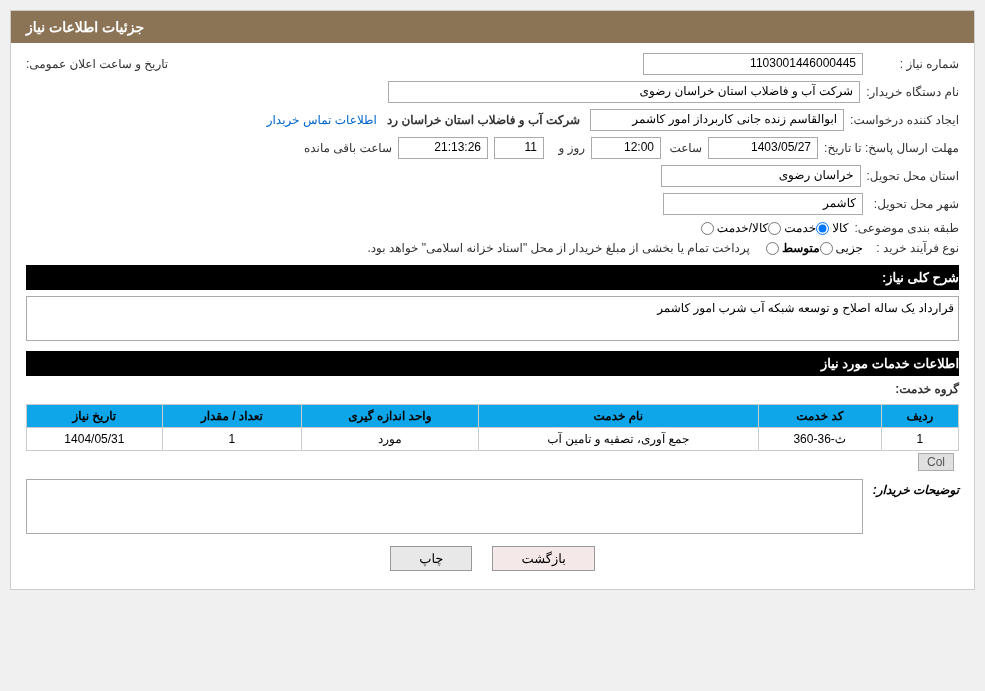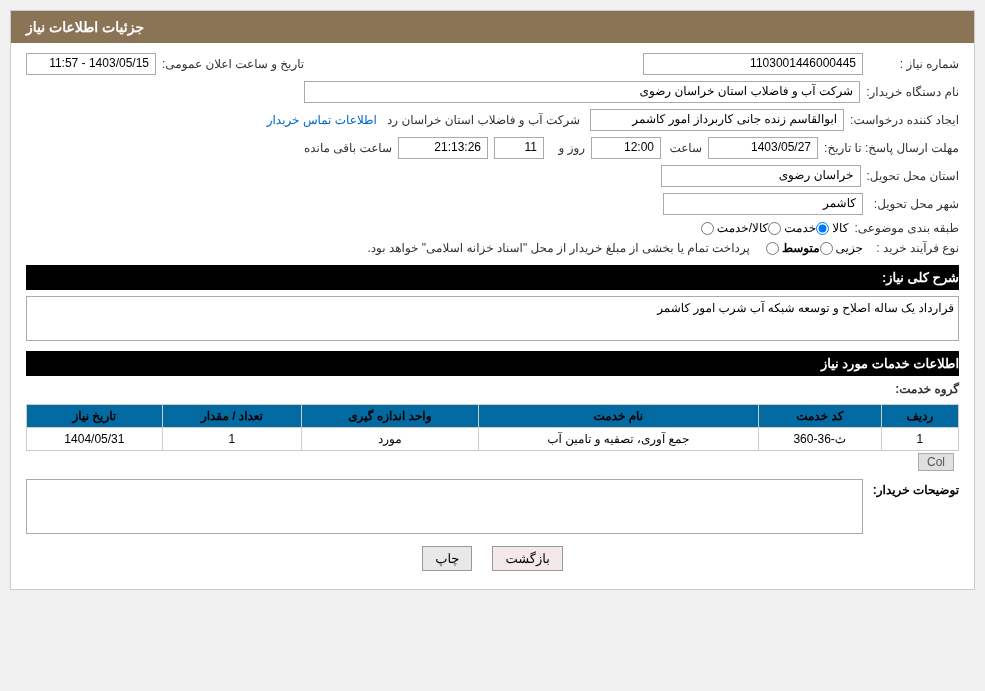--- a/index.html
+++ b/index.html
@@ -108,21 +108,21 @@
       direction: rtl;
       padding: 4px;
     }
     .service-table {
       width: 100%;
       border-collapse: collapse;
       margin-top: 6px;
       font-size: 12px;
     }
     .service-table th {
-      background: #0369a1;
+      background: #0ea5e9;
       border: 1px solid #ccc;
       padding: 4px 8px;
       text-align: center;
       font-weight: bold;
     }
     .service-table td {
       border: 1px solid #ccc;
       padding: 4px 8px;
       text-align: center;
     }
@@ -131,29 +131,30 @@
       align-items: flex-start;
       margin-top: 8px;
       gap: 6px;
     }
     .buyer-notes-label {
       font-size: 12px;
       font-weight: bold;
       min-width: 90px;
       text-align: right;
       padding-top: 4px;
+      font-style: italic;
     }
     .buttons-row {
       display: flex;
       justify-content: center;
       gap: 20px;
       margin: 12px 0 8px 0;
     }
     .btn {
-      padding: 4px 12px;
+      padding: 4px 28px;
       font-family: Tahoma, Arial, sans-serif;
       font-size: 13px;
       cursor: pointer;
       border: 1px solid #999;
       background: #f5f5f5;
     }
     .btn-print {
       background: #e8e8e8;
     }
     .btn-back {
@@ -187,32 +188,31 @@
       <span>جزئیات اطلاعات نیاز</span>
     </div>
 
     <div class="content">
 
       <div class="info-row">
         <span class="label">شماره نیاز :</span>
         <span class="value-box value-box-medium">1103001446000445</span>
         <span style="flex:1"></span>
         <span class="label">تاریخ و ساعت اعلان عمومی:</span>
-        <span class="value-box value-box-small">1403/05/15 - 11:57</span>
       </div>
 
       <div class="info-row">
         <span class="label">نام دستگاه خریدار:</span>
-        <span class="value-box" style="width:556px;">شرکت آب و فاضلاب استان خراسان رضوی</span>
+        <span class="value-box" style="width:472px;">شرکت آب و فاضلاب استان خراسان رضوی</span>
       </div>
 
       <div class="info-row">
         <span class="label">ایجاد کننده درخواست:</span>
         <span class="value-box" style="width:254px;">ابوالقاسم زنده جانی کاربرداز امور کاشمر</span>
-        <span style="margin: 0 4px; font-size:12px; color:#333;">شرکت آب و فاضلاب استان خراسان رد</span>
+        <span style="margin: 0 4px; font-size:12px; color:#333;font-weight:bold;">شرکت آب و فاضلاب استان خراسان رد</span>
         <a href="#" class="link-text">اطلاعات تماس خریدار</a>
       </div>
 
       <div class="info-row date-row">
         <span class="label">مهلت ارسال پاسخ: تا تاریخ:</span>
         <span class="value-box" style="width:110px;">1403/05/27</span>
         <span class="label" style="min-width:35px;">ساعت</span>
         <span class="value-box" style="width:70px;">12:00</span>
         <span class="label" style="min-width:35px;">روز و</span>
         <span class="value-box" style="width:50px;">11</span>

